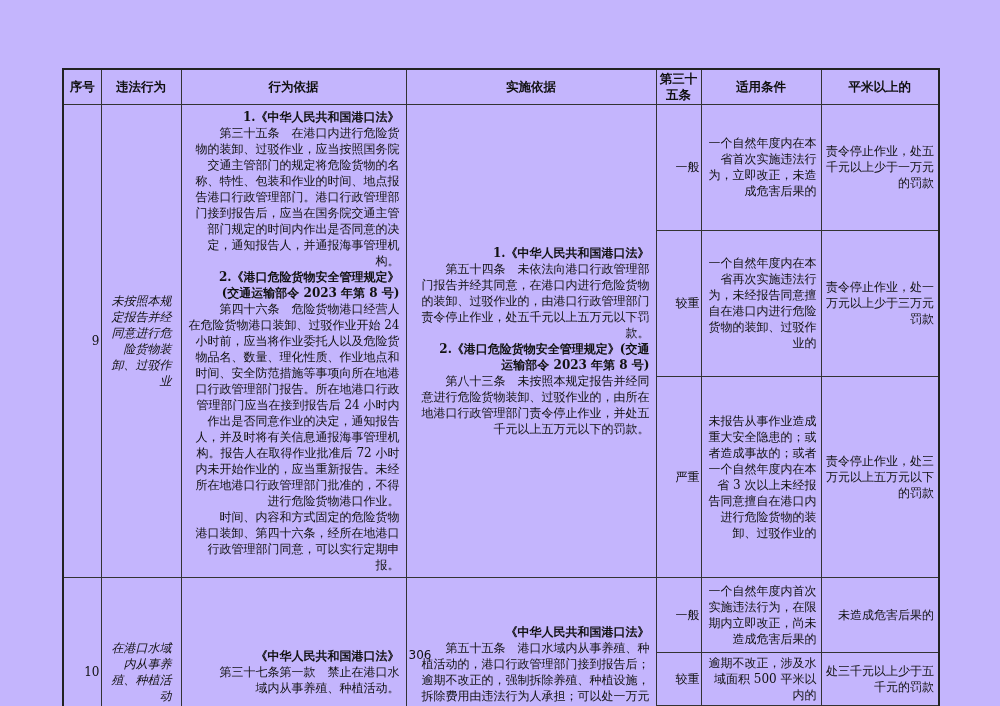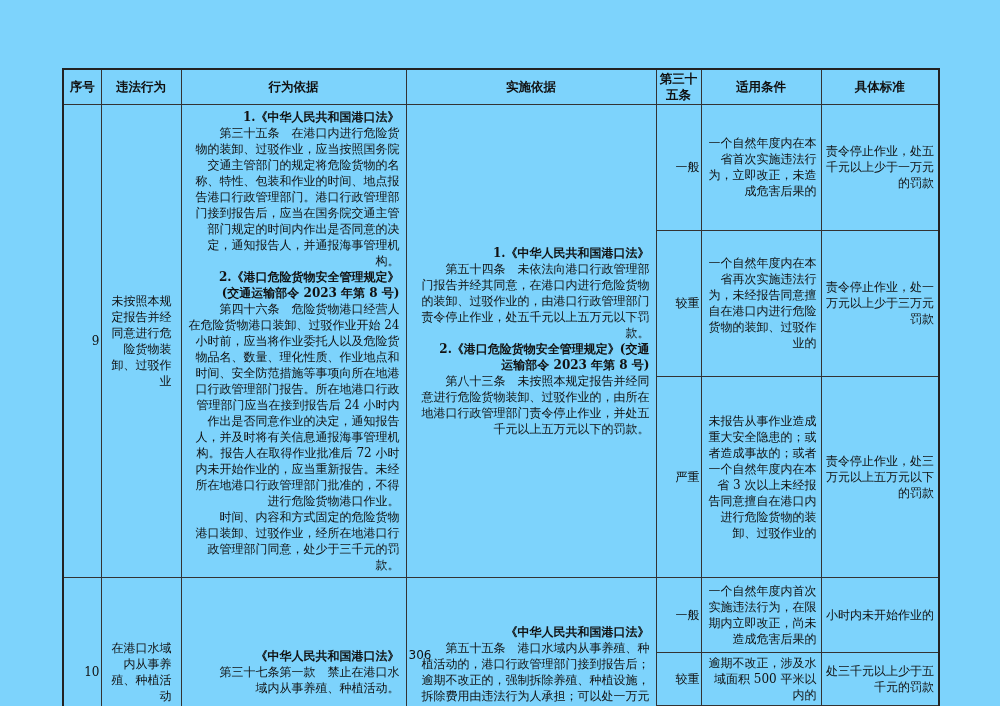--- a/index.html
+++ b/index.html
@@ -8,21 +8,21 @@
     background: #ffffff;
     width: 1000px;
     height: 706px;
     font-family: "DejaVu Serif", "Liberation Serif", serif;
     color: #111111;
   }
   .sheet {
     width: 1000px;
     height: 706px;
     position: relative;
-    background: #7dd3fc;
+    background: #c4b5fd;
     overflow: hidden;
   }
   table.reg {
     position: absolute;
     left: 62px;
     top: 68px;
     width: 876px;
     border-collapse: collapse;
     table-layout: fixed;
     border: 2px solid #222222;
@@ -50,20 +50,21 @@
   col.c6 { width: 120px; }
   col.c7 { width: 118px; }
 
   td.seq {
     text-align: center;
   }
   td.violation {
     padding: 3px 9px;
     text-align: justify;
     text-justify: inter-ideograph;
+    font-style: italic;
   }
   td.basis {
     padding: 4px 6px;
     text-align: justify;
     text-justify: inter-ideograph;
     vertical-align: top;
     margin-top: 29px;
   }
   td.basis.vmid { vertical-align: middle; }
   td.grade {
@@ -112,34 +113,34 @@
         <col class="c7">
     </colgroup>
     <thead>
       <tr>
         <th>序号</th>
         <th>违法行为</th>
         <th>行为依据</th>
         <th>实施依据</th>
         <th>第三十五条</th>
         <th>适用条件</th>
-        <th>具体标准</th>
+        <th>平米以上的</th>
       </tr>
     </thead>
     <tbody>
 
       <tr class="h-r9a">
         <td class="seq" rowspan="3">9</td>
         <td class="violation" rowspan="3">未按照本规定报告并经同意进行危险货物装卸、过驳作业</td>
         <td class="basis" rowspan="3">
           <p class="para bold">1.《中华人民共和国港口法》</p>
           <p class="para">第三十五条　在港口内进行危险货物的装卸、过驳作业，应当按照国务院交通主管部门的规定将危险货物的名称、特性、包装和作业的时间、地点报告港口行政管理部门。港口行政管理部门接到报告后，应当在国务院交通主管部门规定的时间内作出是否同意的决定，通知报告人，并通报海事管理机构。</p>
           <p class="para bold">2.《港口危险货物安全管理规定》(交通运输部令 2023 年第 8 号)</p>
           <p class="para">第四十六条　危险货物港口经营人在危险货物港口装卸、过驳作业开始 24 小时前，应当将作业委托人以及危险货物品名、数量、理化性质、作业地点和时间、安全防范措施等事项向所在地港口行政管理部门报告。所在地港口行政管理部门应当在接到报告后 24 小时内作出是否同意作业的决定，通知报告人，并及时将有关信息通报海事管理机构。报告人在取得作业批准后 72 小时内未开始作业的，应当重新报告。未经所在地港口行政管理部门批准的，不得进行危险货物港口作业。</p>
-          <p class="para">时间、内容和方式固定的危险货物港口装卸、过驳作业，经所在地港口行政管理部门同意，处少于三千元的罚款。</p>
+          <p class="para">时间、内容和方式固定的危险货物港口装卸、第四十六条，经所在地港口行政管理部门同意，可以实行定期申报。</p>
         </td>
         <td class="basis vmid" rowspan="3">
           <p class="para bold">1.《中华人民共和国港口法》</p>
           <p class="para">第五十四条　未依法向港口行政管理部门报告并经其同意，在港口内进行危险货物的装卸、过驳作业的，由港口行政管理部门责令停止作业，处五千元以上五万元以下罚款。</p>
           <p class="para bold">2.《港口危险货物安全管理规定》(交通运输部令 2023 年第 8 号)</p>
           <p class="para">第八十三条　未按照本规定报告并经同意进行危险货物装卸、过驳作业的，由所在地港口行政管理部门责令停止作业，并处五千元以上五万元以下的罚款。</p>
         </td>
         <td class="grade">一般</td>
         <td class="cond">一个自然年度内在本省首次实施违法行为，立即改正，未造成危害后果的</td>
         <td class="std">责令停止作业，处五千元以上少于一万元的罚款</td>
@@ -161,21 +162,21 @@
         <td class="basis vmid" rowspan="3">
           <p class="para bold">《中华人民共和国港口法》</p>
           <p class="para">第三十七条第一款　禁止在港口水域内从事养殖、种植活动。</p>
         </td>
         <td class="basis vmid" rowspan="3">
           <p class="para bold">《中华人民共和国港口法》</p>
           <p class="para">第五十五条　港口水域内从事养殖、种植活动的，港口行政管理部门接到报告后；逾期不改正的，强制拆除养殖、种植设施，拆除费用由违法行为人承担；可以处一万元以下罚款。</p>
         </td>
         <td class="grade">一般</td>
         <td class="cond">一个自然年度内首次实施违法行为，在限期内立即改正，尚未造成危害后果的</td>
-        <td class="std">小时内未开始作业的</td>
+        <td class="std">未造成危害后果的</td>
       </tr>
       <tr class="h-r10b">
         <td class="grade">较重</td>
         <td class="cond">逾期不改正，涉及水域面积 500 平米以内的</td>
         <td class="std">处三千元以上少于五千元的罚款</td>
       </tr>
       <tr class="h-r10c">
         <td class="grade">严重</td>
         <td class="cond">逾期不改正，涉及水域面积 500 平米以上的</td>
         <td class="std">处五千元以上一万元以下的罚款</td>

